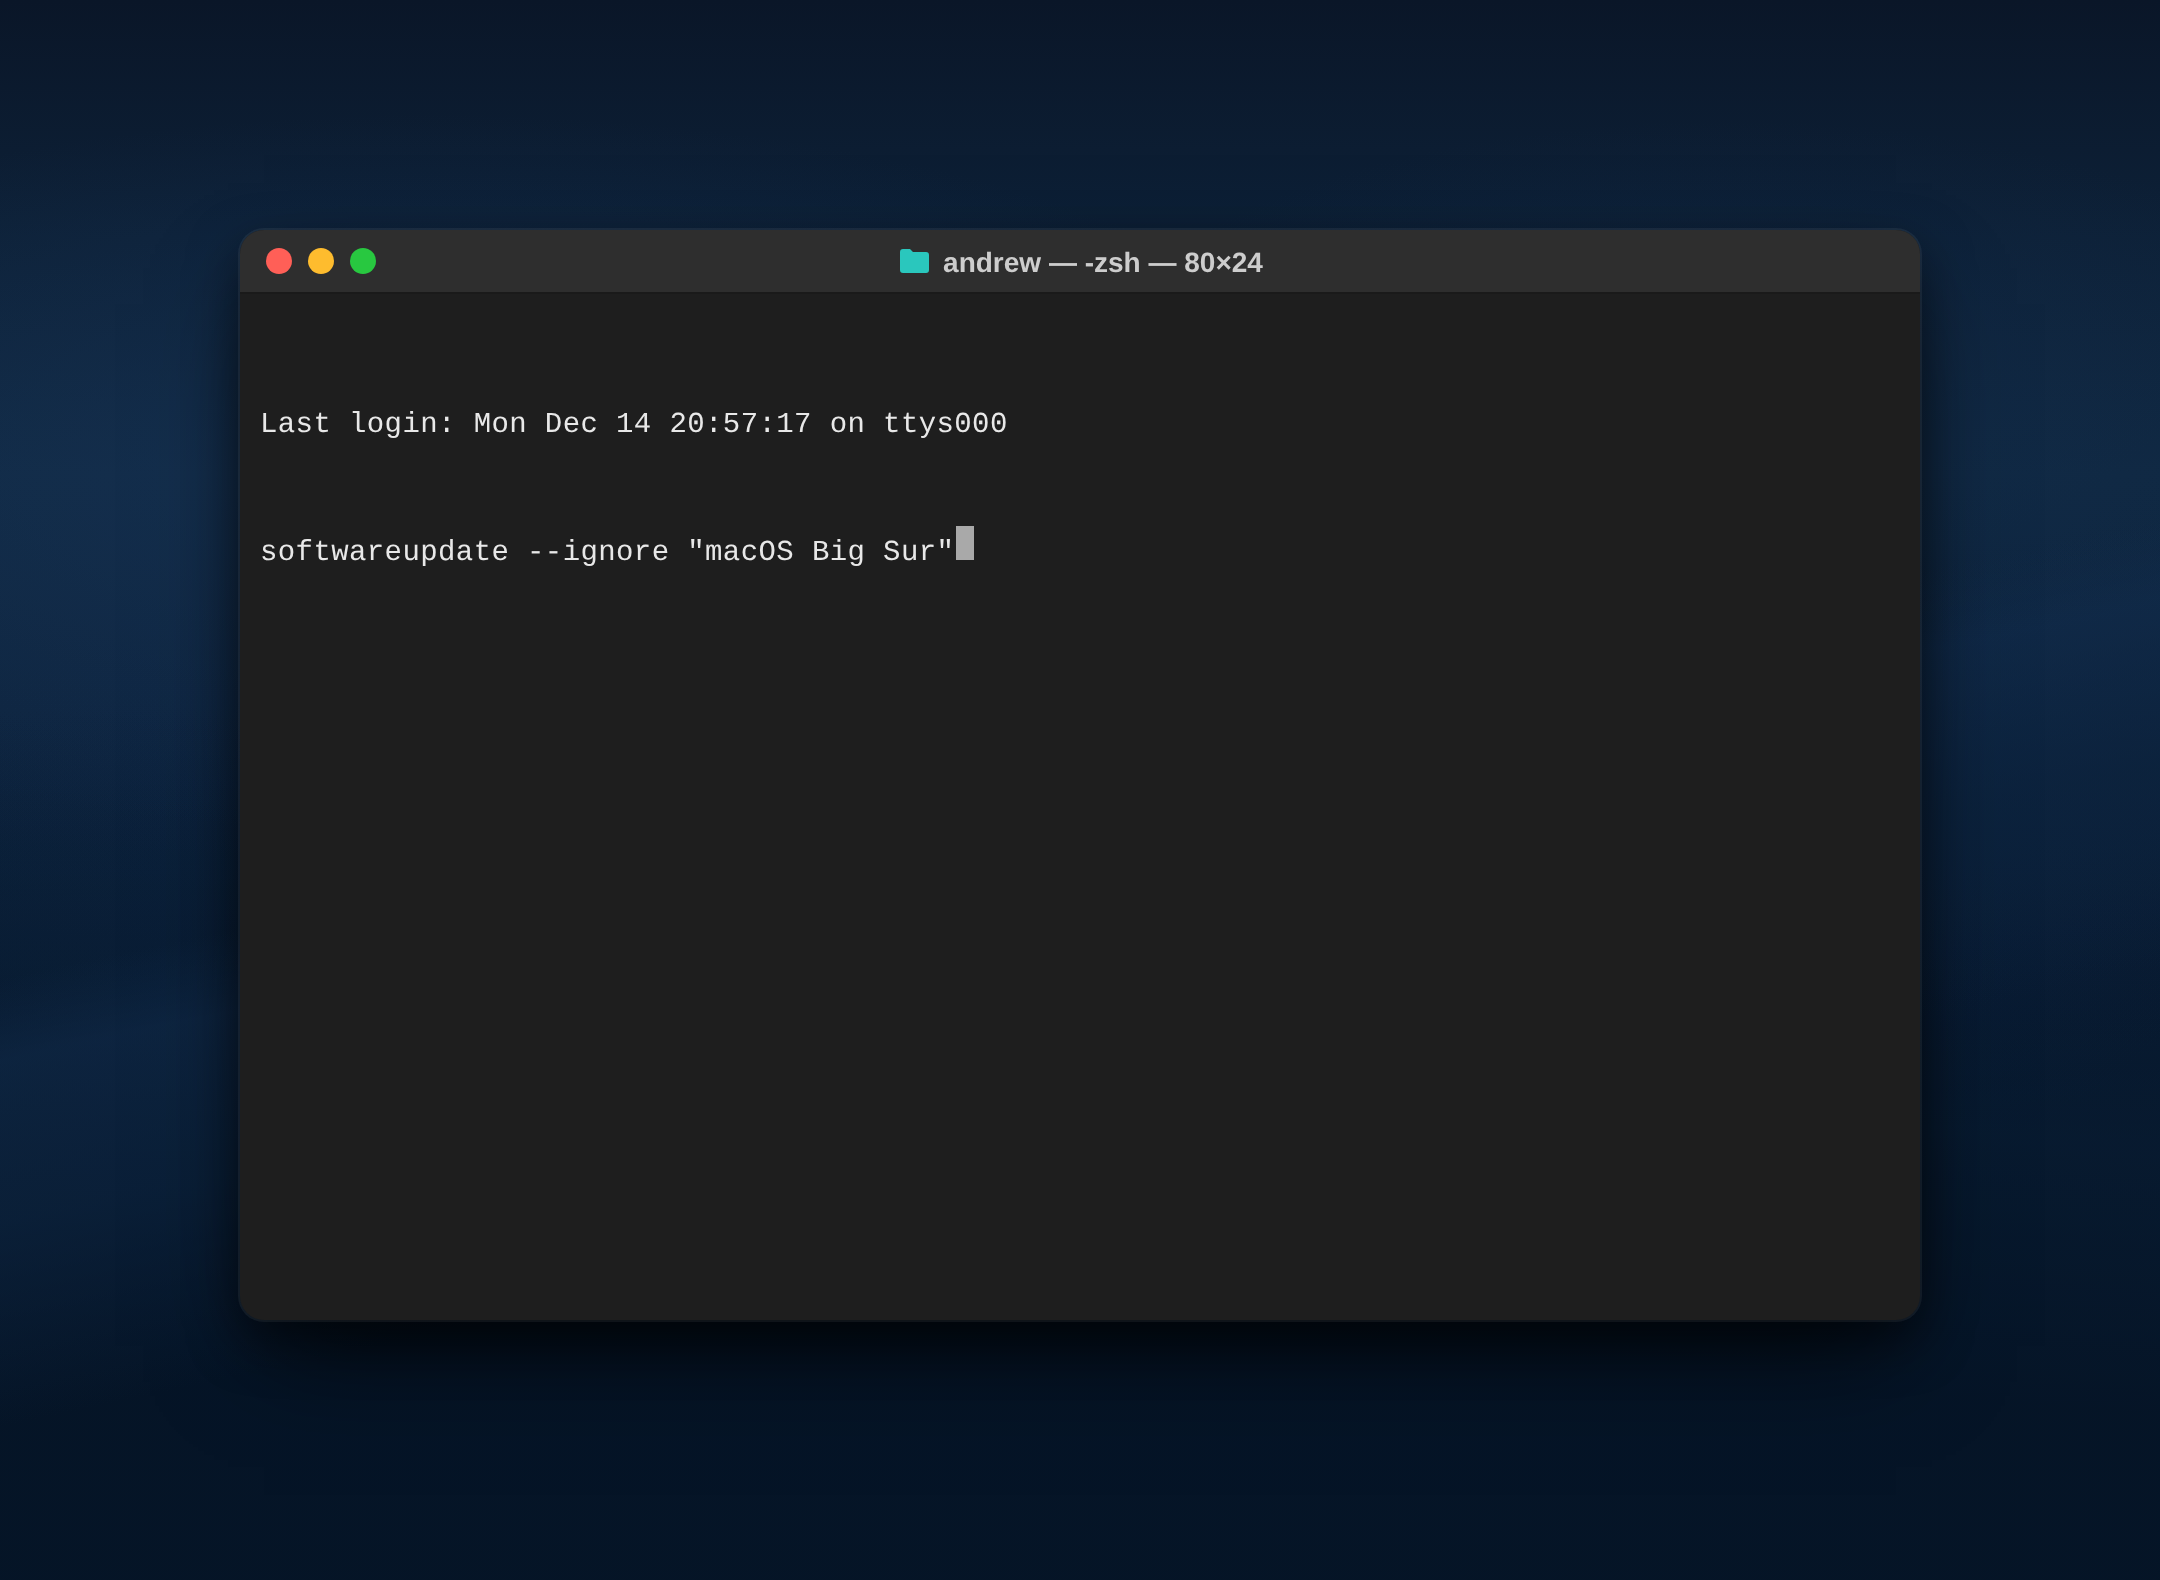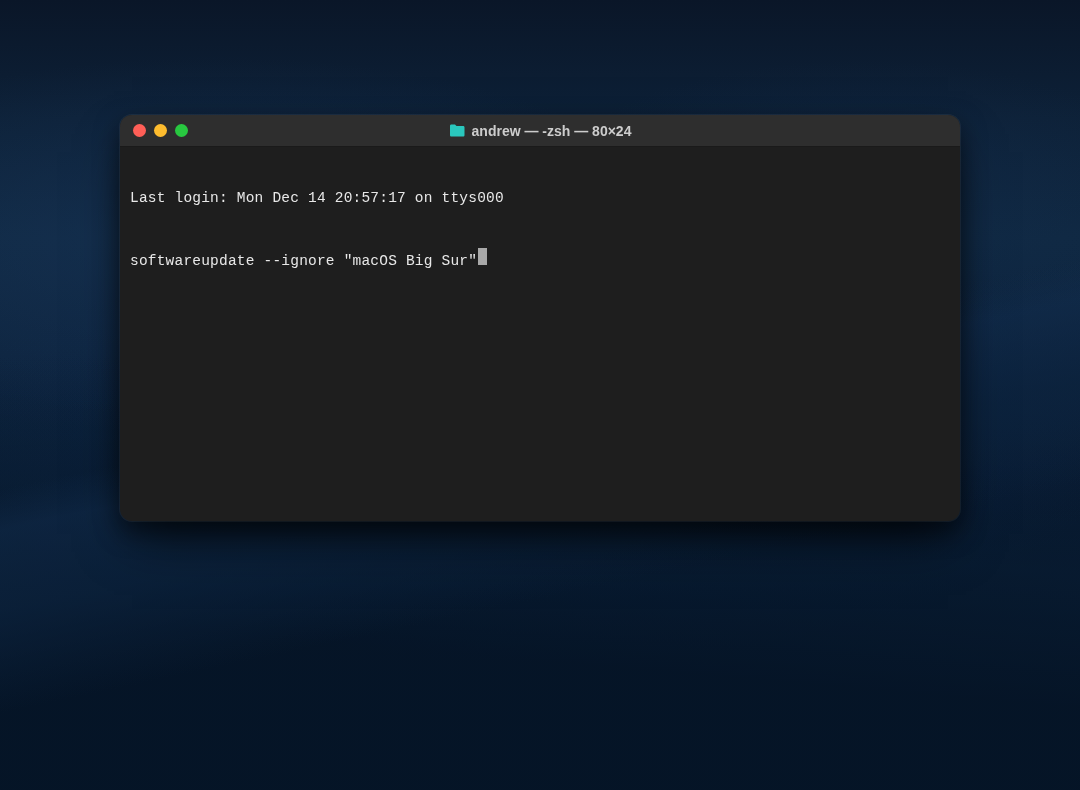--- a/index.html
+++ b/index.html
@@ -42,21 +42,21 @@
       background: 
         linear-gradient(168deg, transparent 48%, rgba(18, 45, 78, 0.5) 52%, rgba(12, 35, 62, 0.7) 60%, transparent 70%),
         linear-gradient(185deg, transparent 55%, rgba(8, 28, 50, 0.6) 65%, rgba(5, 20, 38, 0.8) 80%);
     }
     
     .terminal-window {
       position: absolute;
       left: 120px;
       top: 115px;
       width: 840px;
-      height: 406px;
+      height: 545px;
       background: #1e1e1e;
       border-radius: 12px;
       box-shadow: 
         0 0 0 1px rgba(255,255,255,0.06),
         0 25px 50px -12px rgba(0, 0, 0, 0.7),
         0 10px 25px rgba(0, 0, 0, 0.5);
       overflow: hidden;
       display: flex;
       flex-direction: column;
     }
@@ -105,21 +105,21 @@
       height: 13px;
       position: relative;
     }
     
     .folder-icon svg {
       display: block;
     }
     
     .terminal-content {
       flex: 1;
-      padding: 3px 10px;
+      padding: 18px 10px;
       font-family: "SF Mono", Menlo, Monaco, "Courier New", monospace;
       font-size: 14.5px;
       line-height: 1.35;
       color: #e8e8e8;
       letter-spacing: 0.2px;
       white-space: pre-wrap;
     }
     
     .terminal-line {
       display: block;

